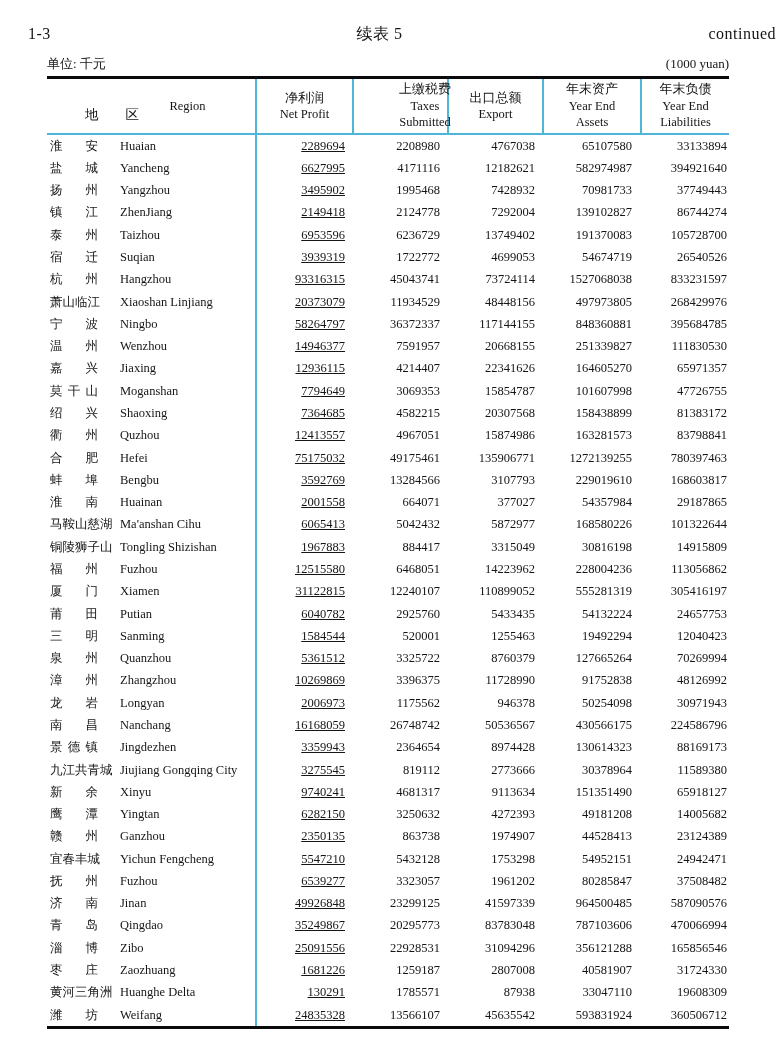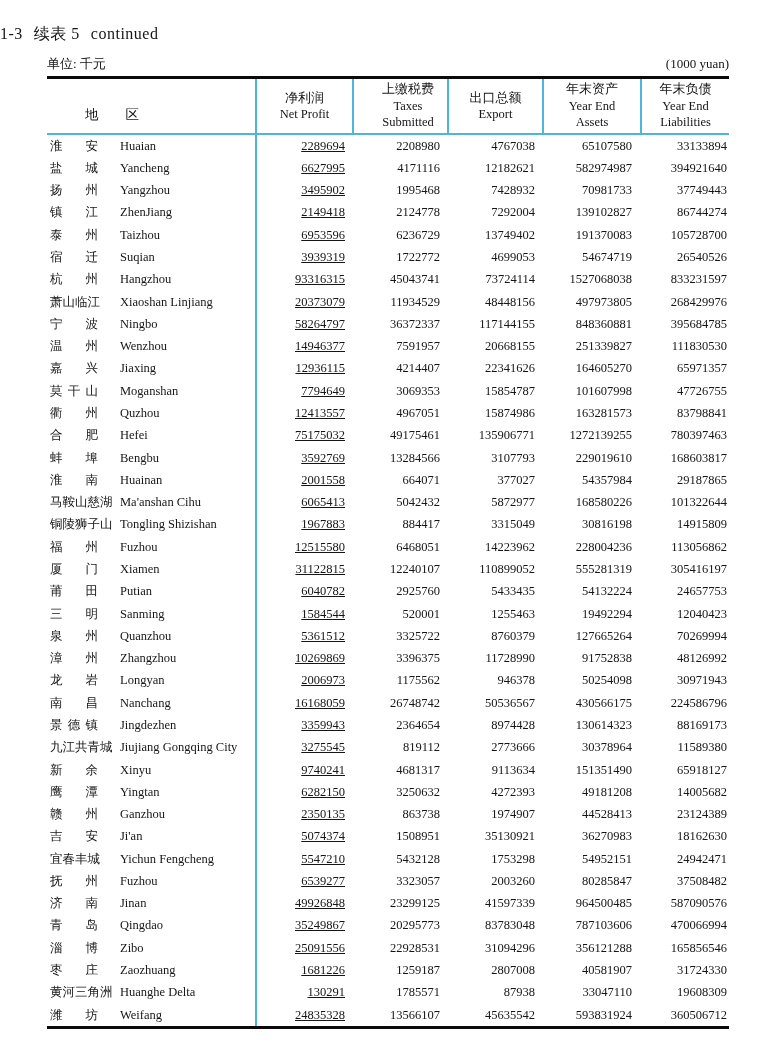--- a/index.html
+++ b/index.html
@@ -5,22 +5,22 @@
   * { margin:0; padding:0; box-sizing:border-box; }
   html,body { background:#ffffff; }
   .page {
     position:relative; width:776px; height:1044px; margin:0 auto;
     background:#ffffff; color:#151515;
     font-family:"Liberation Serif","DejaVu Serif",serif;
     overflow:hidden;
   }
   .title-row {
     position:absolute; top:24px; left:0; width:100%;
-    display:flex; justify-content:flex-start; align-items:baseline; gap:11px;
-    font-size:16px; letter-spacing:0.5px;
+    display:flex; justify-content:space-between; align-items:baseline; gap:11px;
+    font-size:16px; letter-spacing:0.5px;padding-left:28px;
   }
   .unit-row {
     position:absolute; top:55px; left:47px; width:682px;
     display:flex; justify-content:space-between; align-items:baseline;
     font-size:13px;
     text-align:right;
   }
   .rule-black { position:absolute; left:47px; width:682px; height:3px; background:#0a0a0a; }
   .rule-top { top:76px; }
   .rule-bottom { top:1026px; }
@@ -79,33 +79,36 @@
     <span>单位: 千元</span>
     <span>(1000 yuan)</span>
   </div>
 
   <div class="rule-black rule-top"></div>
 
   <div class="thead">
     <div class="name-head">
       <span class="spread-head">地区</span>
     </div>
+    <div class="th-cell region-head">
+      <span>Region</span>
+    </div>
 
     <div class="vline" style="left:208px"></div>
     <div class="vline" style="left:305px"></div>
     <div class="vline" style="left:400px"></div>
     <div class="vline" style="left:495px"></div>
     <div class="vline" style="left:593px"></div>
 
     <div class="th-cell" style="left:210px; width:95px">
       <span class="th-cn">净利润</span>
       <span>Net Profit</span>
       <span></span>
     </div>
-    <div class="th-cell" style="left:306px; width:110px">
+    <div class="th-cell" style="left:323px; width:110px">
       <span class="th-cn">上缴税费</span>
       <span>Taxes</span>
       <span>Submitted</span>
     </div>
     <div class="th-cell" style="left:414px; width:69px">
       <span class="th-cn">出口总额</span>
       <span>Export</span>
       <span></span>
     </div>
     <div class="th-cell" style="left:497px; width:96px">
@@ -237,20 +240,29 @@
   <div class="trow">
     <div class="cell-cn"><span class="spread">莫干山</span></div>
     <div class="cell-en">Moganshan</div>
     <div class="cell-num num-0">7794649</div>
     <div class="cell-num num-1">3069353</div>
     <div class="cell-num num-2">15854787</div>
     <div class="cell-num num-3">101607998</div>
     <div class="cell-num num-4">47726755</div>
   </div>
 
+  <div class="trow">
+    <div class="cell-cn"><span class="spread">绍兴</span></div>
+    <div class="cell-en">Shaoxing</div>
+    <div class="cell-num num-0">7364685</div>
+    <div class="cell-num num-1">4582215</div>
+    <div class="cell-num num-2">20307568</div>
+    <div class="cell-num num-3">158438899</div>
+    <div class="cell-num num-4">81383172</div>
+  </div>
 
   <div class="trow">
     <div class="cell-cn"><span class="spread">衢州</span></div>
     <div class="cell-en">Quzhou</div>
     <div class="cell-num num-0">12413557</div>
     <div class="cell-num num-1">4967051</div>
     <div class="cell-num num-2">15874986</div>
     <div class="cell-num num-3">163281573</div>
     <div class="cell-num num-4">83798841</div>
   </div>
@@ -429,46 +441,37 @@
   <div class="trow">
     <div class="cell-cn"><span class="spread">赣州</span></div>
     <div class="cell-en">Ganzhou</div>
     <div class="cell-num num-0">2350135</div>
     <div class="cell-num num-1">863738</div>
     <div class="cell-num num-2">1974907</div>
     <div class="cell-num num-3">44528413</div>
     <div class="cell-num num-4">23124389</div>
   </div>
 
-  <div class="trow">
-    <div class="cell-cn"><span class="spread">吉安</span></div>
-    <div class="cell-en">Ji'an</div>
-    <div class="cell-num num-0">5074374</div>
-    <div class="cell-num num-1">1508951</div>
-    <div class="cell-num num-2">35130921</div>
-    <div class="cell-num num-3">36270983</div>
-    <div class="cell-num num-4">18162630</div>
-  </div>
 
   <div class="trow">
     <div class="cell-cn"><span>宜春丰城</span></div>
     <div class="cell-en">Yichun Fengcheng</div>
     <div class="cell-num num-0">5547210</div>
     <div class="cell-num num-1">5432128</div>
     <div class="cell-num num-2">1753298</div>
     <div class="cell-num num-3">54952151</div>
     <div class="cell-num num-4">24942471</div>
   </div>
 
   <div class="trow">
     <div class="cell-cn"><span class="spread">抚州</span></div>
     <div class="cell-en">Fuzhou</div>
     <div class="cell-num num-0">6539277</div>
     <div class="cell-num num-1">3323057</div>
-    <div class="cell-num num-2">2003260</div>
+    <div class="cell-num num-2">1961202</div>
     <div class="cell-num num-3">80285847</div>
     <div class="cell-num num-4">37508482</div>
   </div>
 
   <div class="trow">
     <div class="cell-cn"><span class="spread">济南</span></div>
     <div class="cell-en">Jinan</div>
     <div class="cell-num num-0">49926848</div>
     <div class="cell-num num-1">23299125</div>
     <div class="cell-num num-2">41597339</div>

